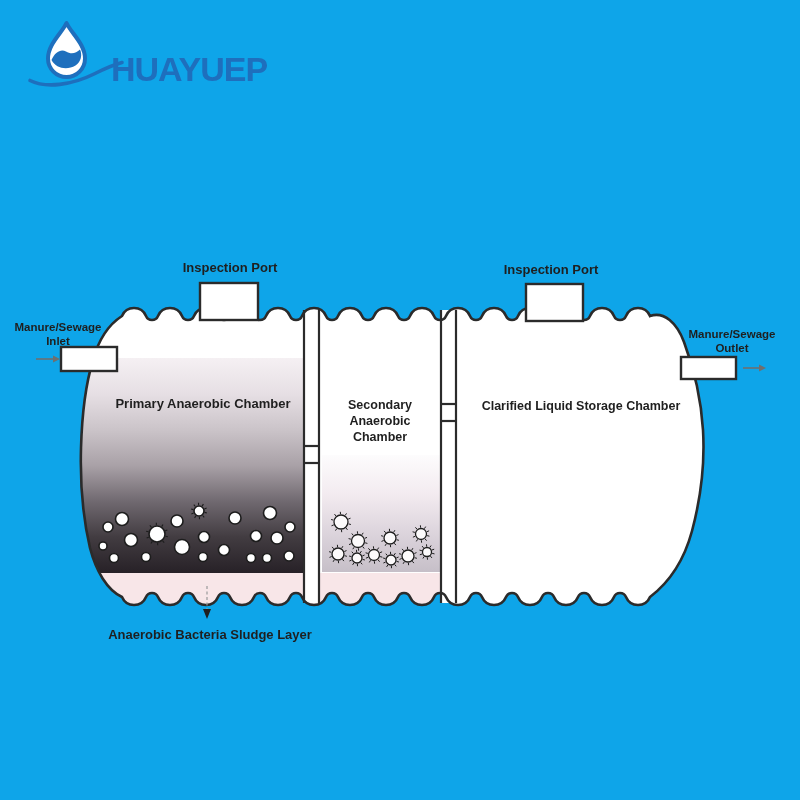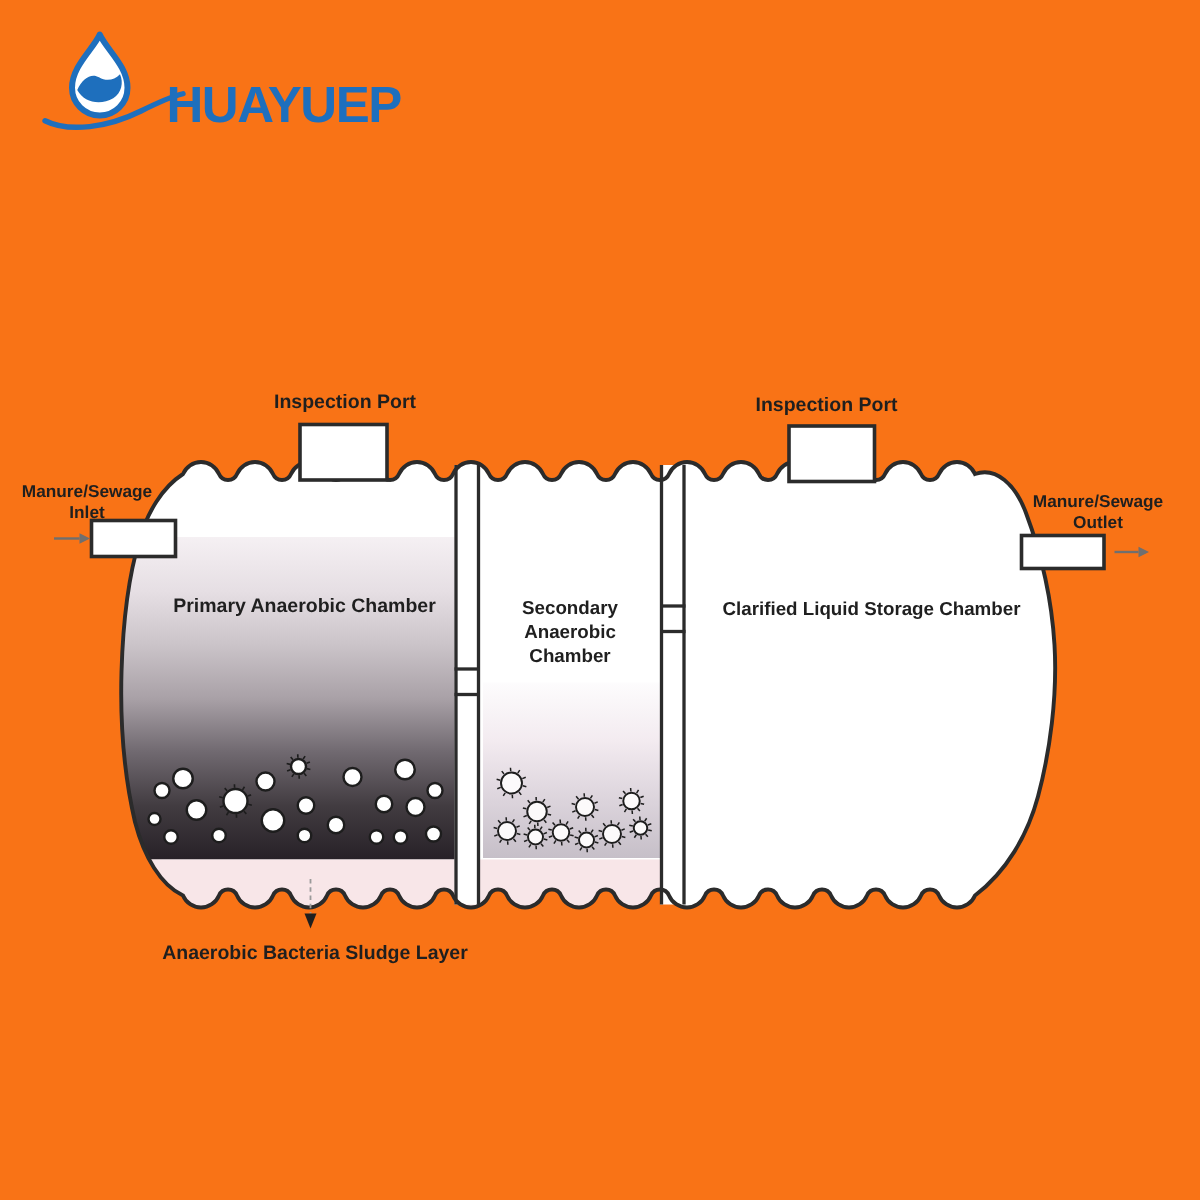--- a/index.html
+++ b/index.html
@@ -1,16 +1,16 @@
 <!DOCTYPE html>
 <html><head>
 <meta charset="utf-8">
 <style>
   html,body{margin:0;padding:0;background:#ffffff;}
-  #page{position:relative;width:800px;height:800px;background:#f97316;overflow:hidden;
+  #page{position:relative;width:800px;height:800px;background:#0ea5e9;overflow:hidden;
         font-family:"Liberation Sans",sans-serif;}
   svg{position:absolute;left:0;top:0;}
   .tank-fill{fill:#ffffff;stroke:none;}
   .tank-stroke{fill:none;stroke:#2b2b2b;stroke-width:2.6;}
   .wall-fill{fill:#ffffff;}
   .wall-line{stroke:#2b2b2b;stroke-width:2.2;}
   .port-rect{fill:#ffffff;stroke:#2b2b2b;stroke-width:2.4;}
   .lbl{font-family:"Liberation Sans",sans-serif;font-weight:700;fill:#1f1f1f;
        text-anchor:middle;}
   .lbl-13{font-size:13px;}

